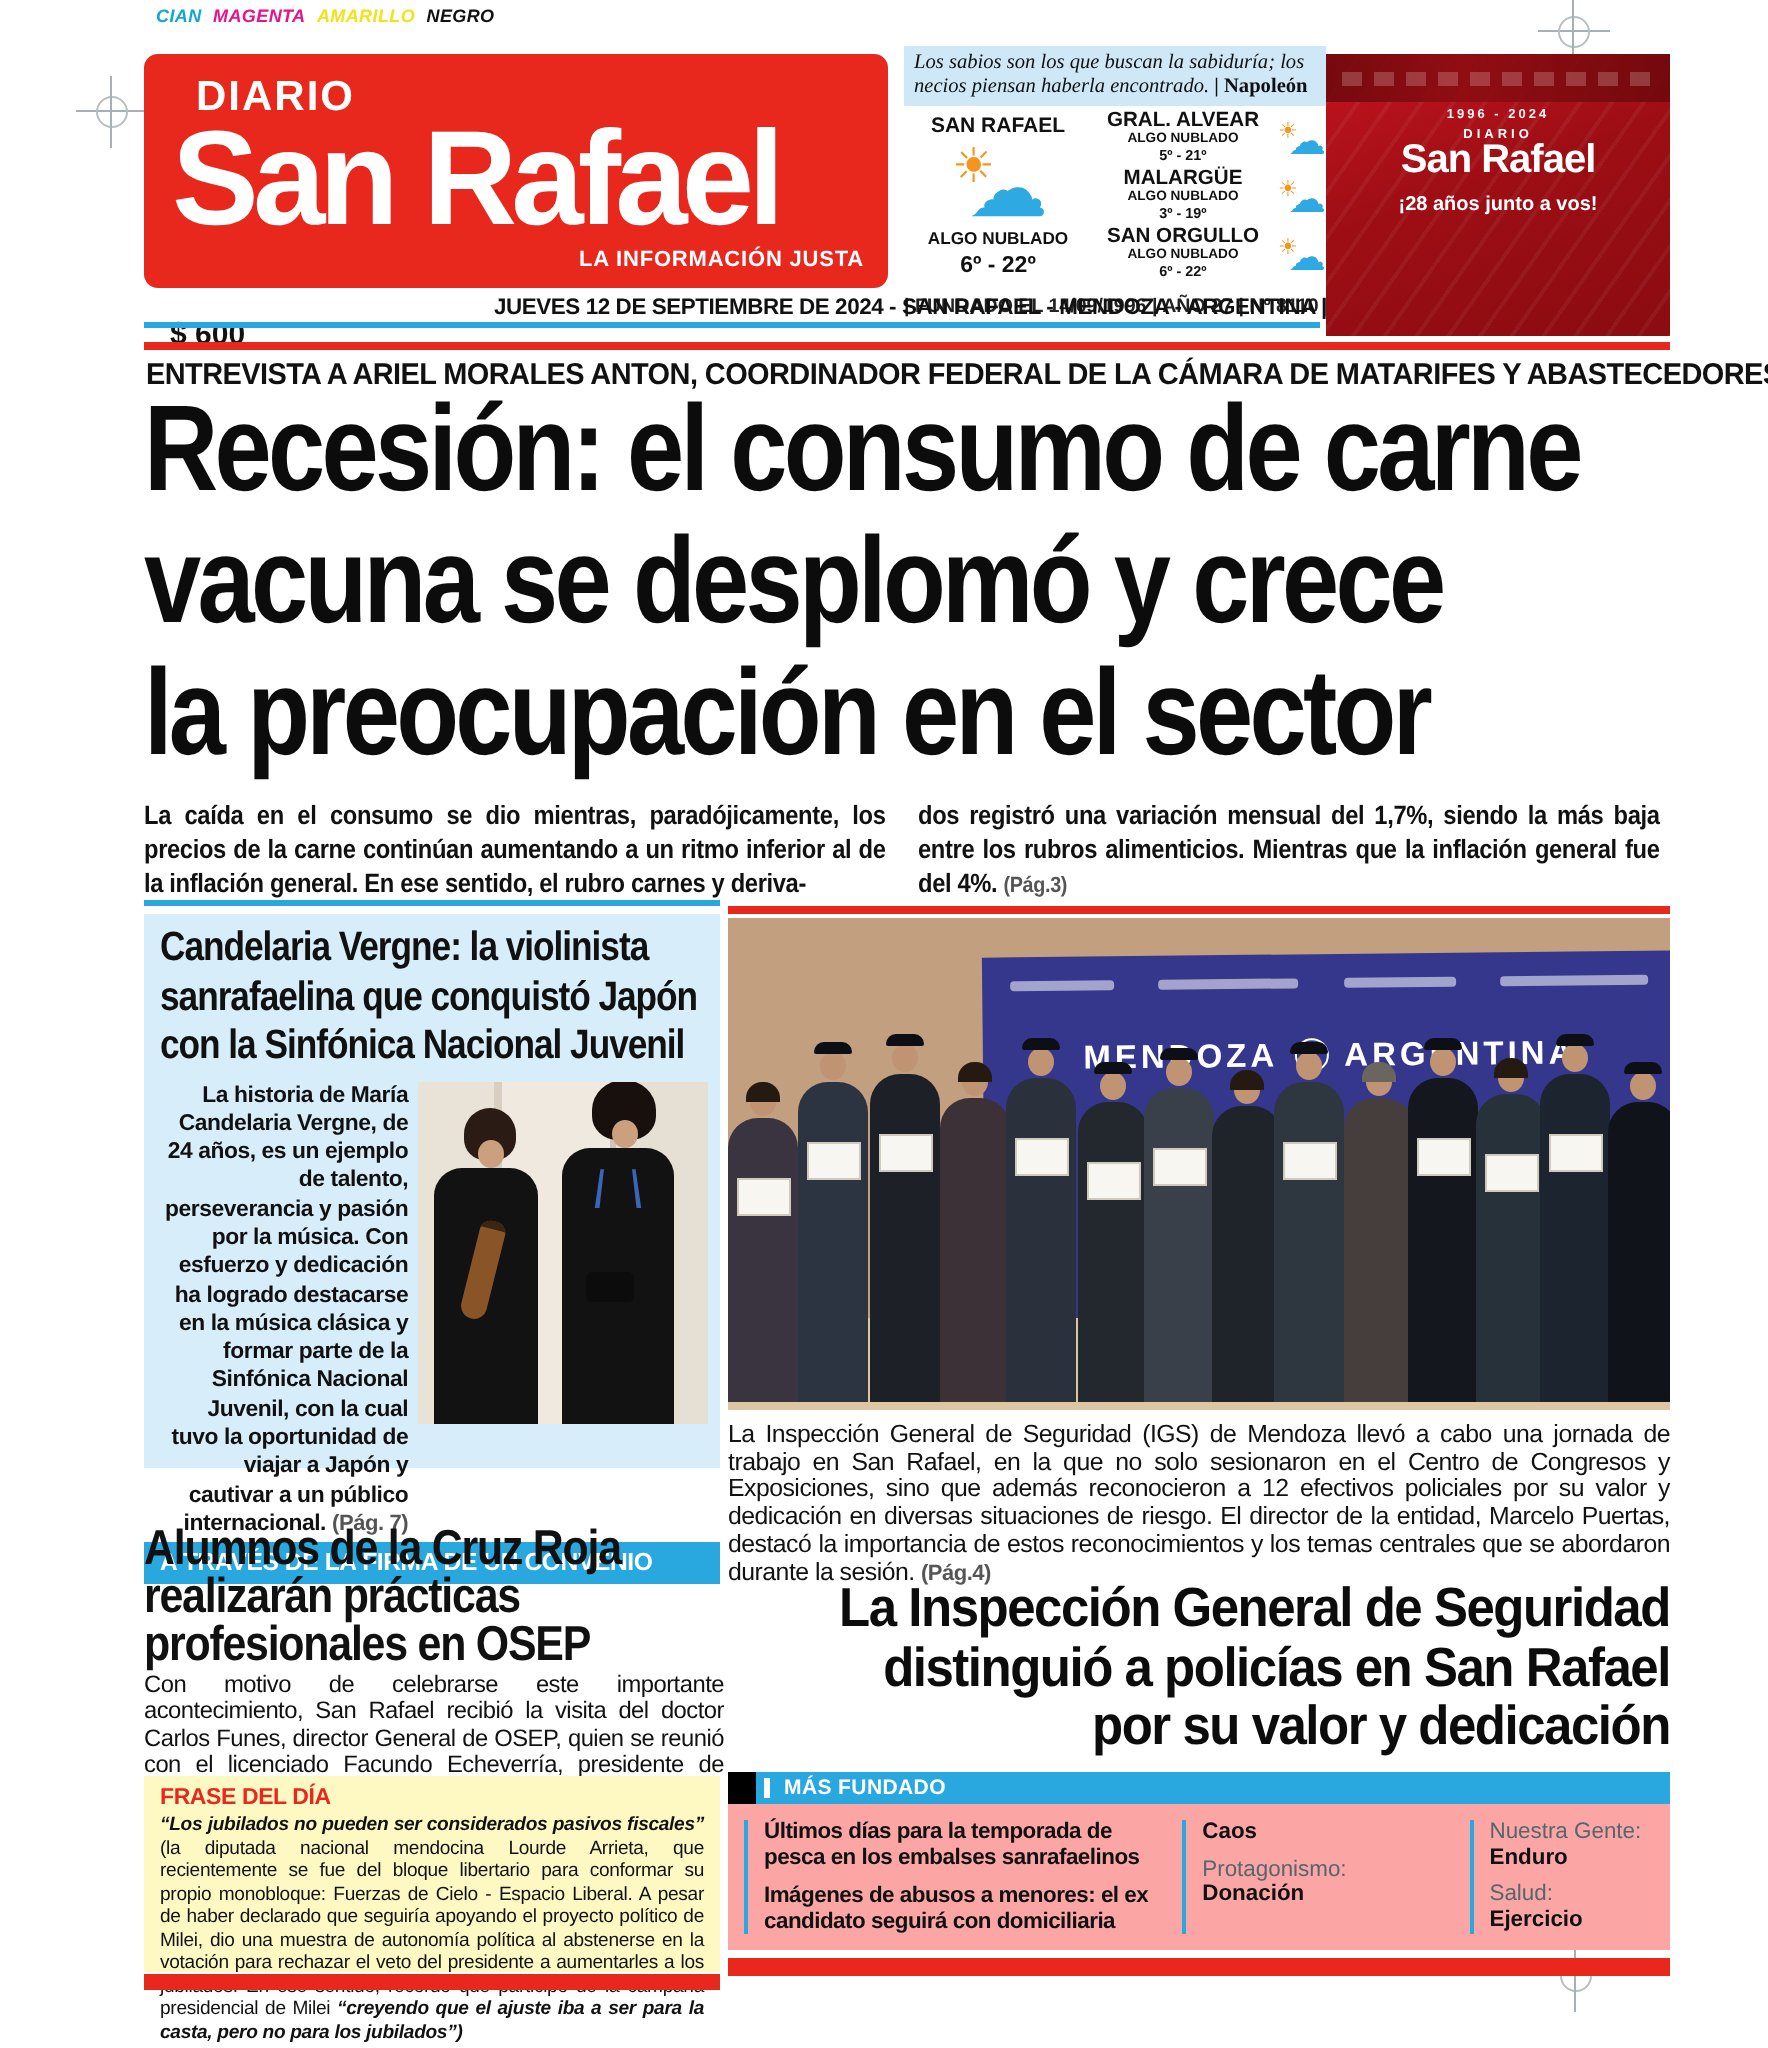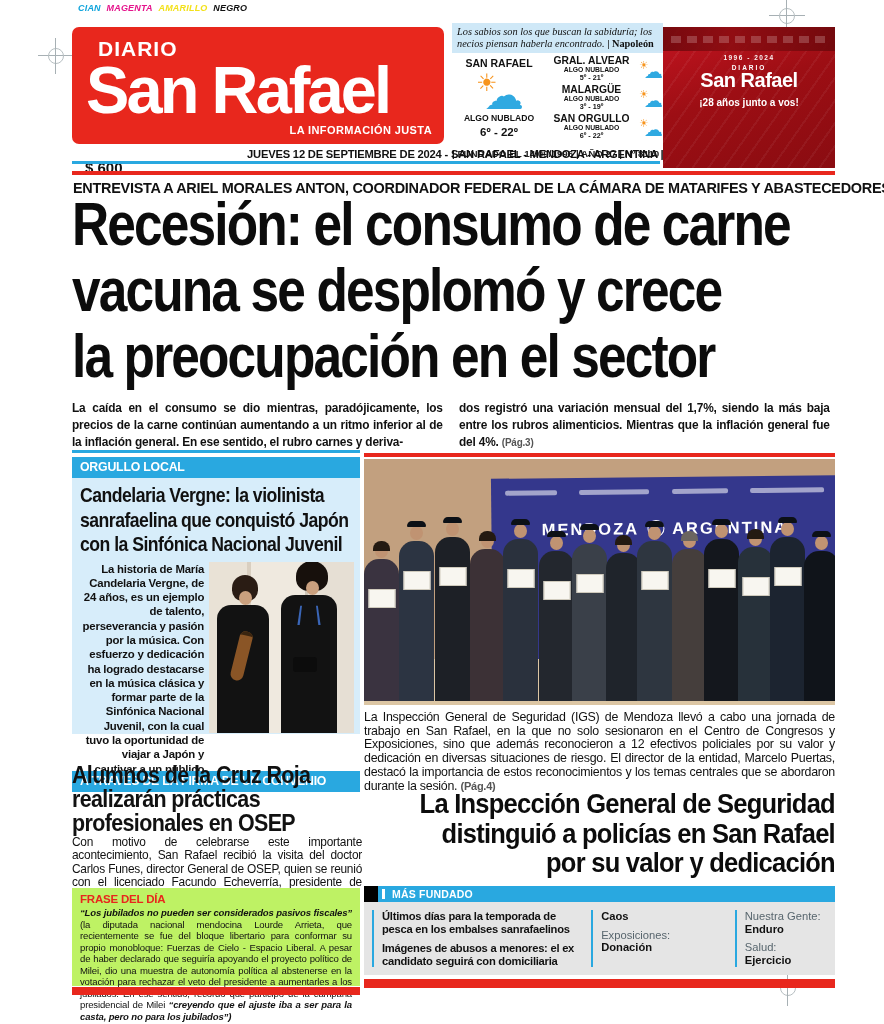--- a/index.html
+++ b/index.html
@@ -102,21 +102,21 @@
   .bag{position:absolute;left:12px;top:62px;width:24px;height:15px;background:#0c0c0c;border-radius:3px;}
 
   
   .convbar{left:72px;top:740px;width:280px;margin-top:31px;}
   .osep-h{left:72px;top:763px;font-weight:800;font-size:24.5px;line-height:23.8px;letter-spacing:-.7px;}
   .osepwrap{width:330px;transform:scaleX(.875);transform-origin:0 0;}
   .osep-b{left:72px;top:836px;width:290px;font-size:11.9px;line-height:13.4px;font-weight:500;
           letter-spacing:-.25px;text-align:justify;}
 
   
-  .frase{left:72px;top:888px;width:272px;height:88px;background:#bef264;padding:5px 8px;}
+  .frase{left:72px;top:888px;width:272px;height:88px;background:#fef9c3;padding:5px 8px;}
   .frase .flabel{color:#e8271d;font-weight:800;font-size:11.5px;letter-spacing:-.2px;}
   .frase .ftext{margin-top:2px;font-size:9.55px;line-height:11.5px;letter-spacing:-.15px;text-align:justify;}
   .frase .ftext b{font-style:italic;}
   .redbar-l{left:72px;top:987px;width:288px;height:8px;background:#e8271d;}
 
   
   .photo{left:364px;top:459px;width:471px;height:246px;overflow:hidden;background:#c2a07f;}
   .photo .floor{position:absolute;left:0;right:0;bottom:0;height:46px;background:#dcc6a4;}
   .photo .chair{position:absolute;left:116px;bottom:40px;width:14px;height:26px;background:#b8322a;border-radius:3px;}
   .backdrop{position:absolute;left:128px;top:18px;right:-4px;height:206px;background:#34378c;transform:rotate(-.6deg);}
@@ -137,21 +137,21 @@
   .caption{left:364px;top:711px;width:471px;font-size:12.4px;line-height:13.7px;letter-spacing:-.25px;
            font-weight:500;text-align:justify;}
   .igs-h{left:364px;top:789px;font-weight:800;font-size:27.5px;line-height:29.5px;letter-spacing:-.8px;color:#0c0c0c;text-align:right;}
   .igswrap{width:508px;transform:scaleX(.927);transform-origin:0 0;}
 
   
   .mn-bar{left:364px;top:886px;width:471px;height:16px;background:#29a8e0;}
   .mn-bar .blk{position:absolute;left:0;top:0;width:14px;height:16px;background:#000;}
   .mn-bar .tick{position:absolute;left:18px;top:3px;width:2.5px;height:10px;background:#fff;}
   .mn-bar .lbl{position:absolute;left:28px;top:2px;color:#fff;font-weight:800;font-size:10.5px;letter-spacing:.2px;}
-  .mn-box{left:364px;top:902px;width:471px;height:73px;background:#e5e5e5;display:flex;padding-top:0;}
+  .mn-box{left:364px;top:902px;width:471px;height:73px;background:#fca5a5;display:flex;padding-top:0;}
   .mn-col{border-left:2px solid #29a8e0;margin:8px 0 8px 8px;padding-left:8px;}
   .mn-col.c1{width:205px;}
   .mn-col.c2{width:128px;}
   .mn-col.c3{width:92px;}
   .mn-item{font-size:11.2px;line-height:12.6px;font-weight:800;letter-spacing:-.25px;margin-bottom:7px;}
   .mn-lab{font-size:11.2px;line-height:12.6px;color:#57656d;font-weight:400;}
   .mn-val{font-size:11.2px;line-height:12.6px;font-weight:800;margin-bottom:6px;}
   .redbar-r{left:364px;top:979px;width:471px;height:9px;background:#e8271d;}
 </style>
 </head>
@@ -250,21 +250,20 @@
   <div class="abs lead">
     <div class="leadwrap">
       <p>La caída en el consumo se dio mientras, paradójicamente, los precios de la carne continúan aumentando a un ritmo inferior al de la inflación general. En ese sentido, el rubro carnes y deriva-</p>
       <p><span>dos registró una variación mensual del 1,7%, siendo la más baja entre los rubros alimenticios. Mientras que la inflación general fue del 4%. </span><span class="pgref">(Pág.3)</span></p>
     </div>
   </div>
   <div class="abs div-cyan"></div>
   <div class="abs div-red"></div>
 
   <div class="abs orgullo">
-    <div class="bluebar">ORGULLO LOCAL</div>
     <div class="cand-h">
       <div class="candwrap">Candelaria Vergne: la violinista sanrafaelina que conquistó Japón con la Sinfónica Nacional Juvenil</div>
     </div>
     <div class="cand-row">
       <div class="cand-body"><span>La historia de María Candelaria Vergne, de 24 años, es un ejemplo de talento, perseverancia y pasión por la música. Con esfuerzo y dedicación ha logrado destacarse en la música clásica y formar parte de la Sinfónica Nacional Juvenil, con la cual tuvo la oportunidad de viajar a Japón y cautivar a un público internacional. </span><span class="pgref">(Pág. 7)</span></div>
       <div class="vphoto">
         <div class="vp-fig" style="left:8px;width:56px;">
           <div class="fig-hair"></div>
             <div class="fig-face"></div>
           <div class="fig-body" style="width:52px;height:128px;position:relative;">
@@ -417,21 +416,21 @@
     <span class="lbl">MÁS FUNDADO</span>
   </div>
   <div class="abs mn-box">
     <div class="mn-col c1">
       <div class="mn-item">Últimos días para la temporada de pesca en los embalses sanrafaelinos</div>
       <div class="mn-item">Imágenes de abusos a menores: el ex candidato seguirá con domiciliaria</div>
     </div>
     <div class="mn-col c2">
       <div class="mn-lab"></div>
       <div class="mn-val" style="">Caos</div>
-      <div class="mn-lab">Exposiciones:</div>
+      <div class="mn-lab">Protagonismo:</div>
       <div class="mn-val">Donación</div>
     </div>
     <div class="mn-col c3">
       <div class="mn-lab">Nuestra Gente:</div>
       <div class="mn-val">Enduro</div>
       <div class="mn-lab">Salud:</div>
       <div class="mn-val">Ejercicio</div>
     </div>
   </div>
   <div class="abs redbar-r"></div>

